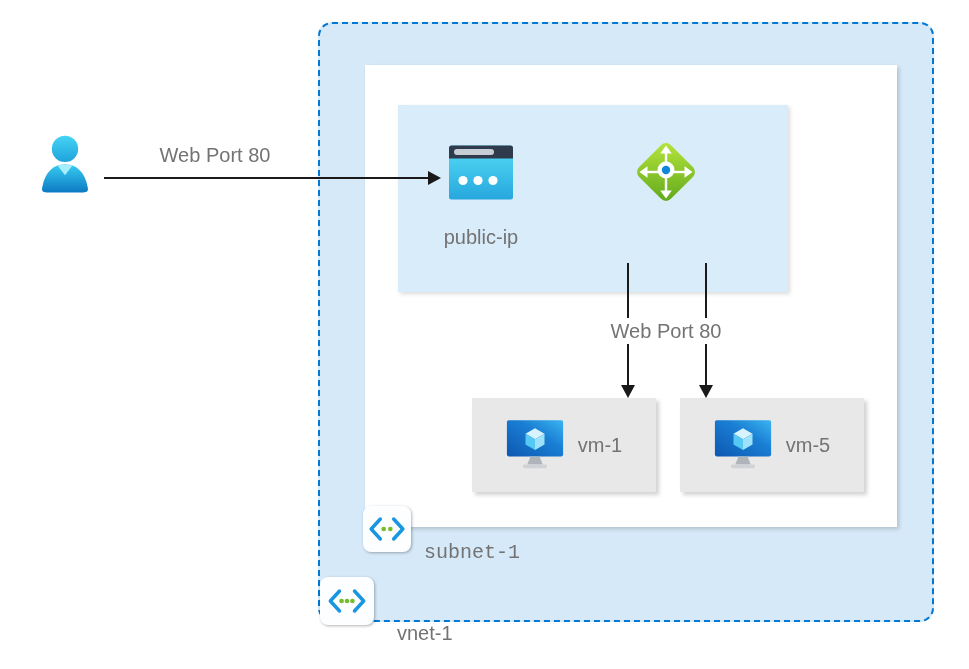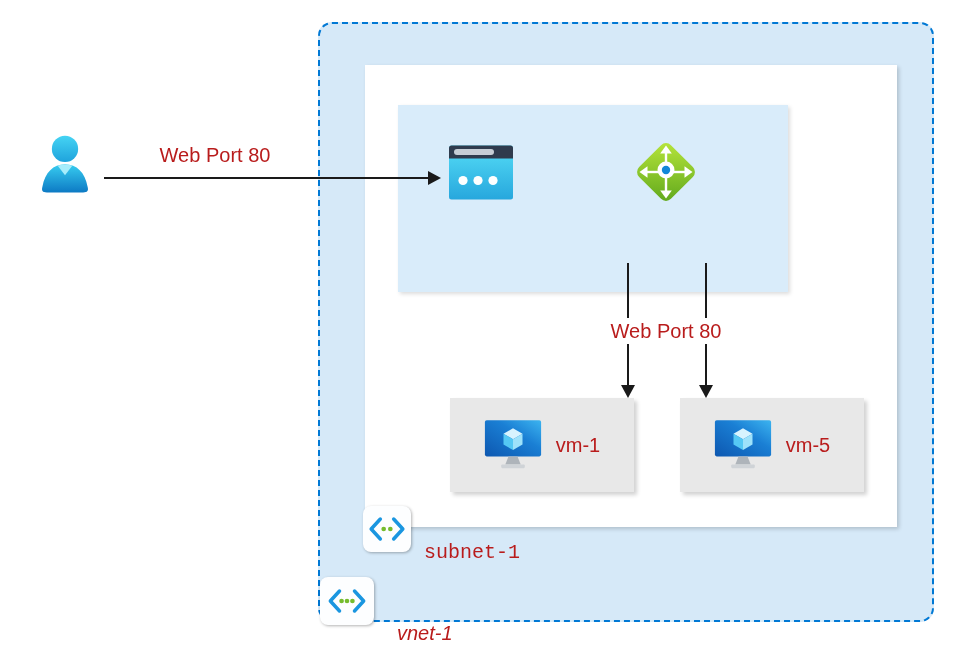--- a/index.html
+++ b/index.html
@@ -9,21 +9,21 @@
     position: relative;
     width: 969px;
     height: 669px;
     background: #ffffff;
     overflow: hidden;
     color: #242424;
   }
   .abs { position: absolute; }
   .lbl {
     font-size: 20px;
-    color: #b91c1c;
+    color: #737373;
     white-space: nowrap;
     text-align: center;
     line-height: 26px;
   }
   
   .vnet-box {
     left: 318px; top: 22px; width: 616px; height: 600px;
     background: #d6e9f8;
     border: 2px dashed #0078d4;
     border-radius: 14px;
@@ -41,21 +41,21 @@
     box-shadow: 2px 2px 4px rgba(0,0,0,0.14);
     z-index: 3;
   }
   .vm-box {
     top: 398px; width: 184px; height: 94px;
     background: #e8e8e8;
     box-shadow: 3px 3px 4px rgba(0,0,0,0.18);
     z-index: 3;
     display: flex; align-items: center; justify-content: center; gap: 14px;
   }
-  #vm1-box { left: 450px; }
+  #vm1-box { left: 472px; }
   #vm2-box { left: 680px; }
   .icon-card {
     background: #fdfeff;
     border-radius: 8px;
     box-shadow: 1px 1px 3px rgba(0,0,0,0.3);
     display: flex; align-items: center; justify-content: center;
     z-index: 4;
   }
   #subnet-card { left: 363px; top: 506px; width: 48px; height: 46px; }
   #vnet-card   { left: 320px; top: 577px; width: 54px; height: 48px; }
@@ -76,21 +76,21 @@
   }
   #lb-flow-label {
     left: 584px; top: 318px; width: 164px;
     background: #ffffff;
     z-index: 4;
   }
   #user-flow-label { left: 130px; top: 142px; width: 170px; z-index: 5; }
   #public-ip-label { left: 401px; top: 224px; width: 160px; z-index: 4; }
   #load-balancer-label { left: 586px; top: 224px; width: 160px; z-index: 4; }
   #subnet-label { left: 424px; top: 540px; z-index: 4; text-align: left; font-family: Liberation Mono, monospace; }
-  #vnet-label { left: 397px; top: 620px; z-index: 4; text-align: center; font-style: italic; }
+  #vnet-label { left: 397px; top: 620px; z-index: 4; text-align: center; }
   #user-icon-wrap { left: 36px; top: 132px; width: 58px; height: 70px; z-index: 5; }
   #public-ip-icon-wrap { left: 449px; top: 145px; width: 64px; height: 55px; z-index: 4; }
   #lb-icon-wrap { left: 634px; top: 140px; width: 64px; height: 64px; z-index: 4; }
   .vm-icon-wrap { width: 58px; height: 53px; }
   svg { display: block; }
 </style>
 </head>
 <body>
 
 <div id="stage">
@@ -132,20 +132,21 @@
         </linearGradient>
       </defs>
       <rect x="0" y="0" width="64" height="54" rx="2.5" fill="url(#pipG)"></rect>
       <path d="M0 13 L0 2.5 A2.5 2.5 0 0 1 2.5 0 L61.5 0 A2.5 2.5 0 0 1 64 2.5 L64 13 Z" fill="#2f3b4d"></path>
       <rect x="5" y="3.5" width="40" height="6" rx="3" fill="#c6cdd5"></rect>
       <circle cx="14" cy="35" r="4.6" fill="#ffffff"></circle>
       <circle cx="29" cy="35" r="4.6" fill="#ffffff"></circle>
       <circle cx="44" cy="35" r="4.6" fill="#ffffff"></circle>
     </svg>
   </div>
+  <div class="abs lbl" id="public-ip-label">public-ip</div>
 
   <div class="abs" id="lb-icon-wrap">
     <svg width="64" height="64" viewBox="0 0 64 64">
       <defs>
         <linearGradient id="lbG" x1="0" y1="0" x2="1" y2="1">
           <stop offset="0" stop-color="#b8e63c"></stop>
             <stop offset="1" stop-color="#5fa71c"></stop>
         </linearGradient>
       </defs>
       <rect x="9.5" y="9.5" width="45" height="45" rx="7" transform="rotate(45 32 32)" fill="url(#lbG)"></rect>

